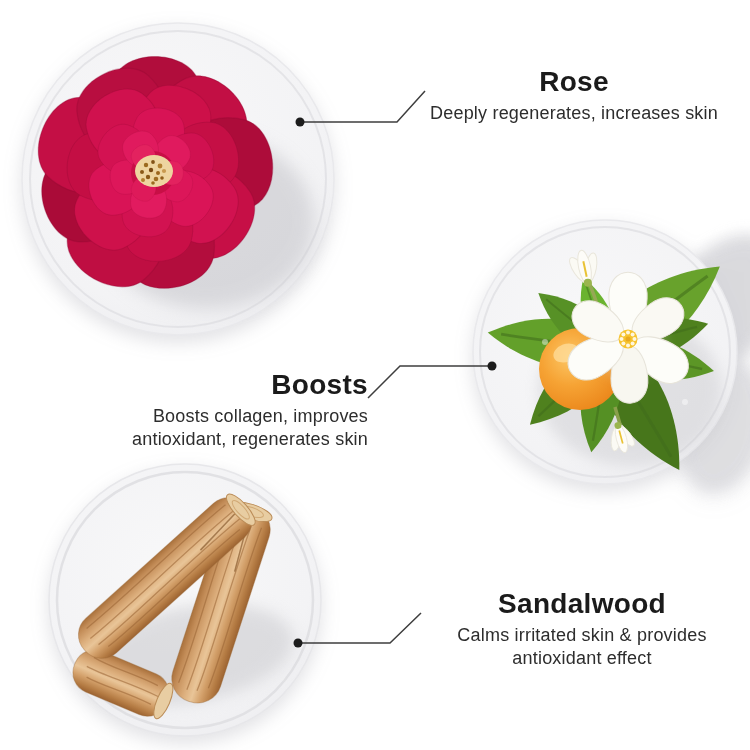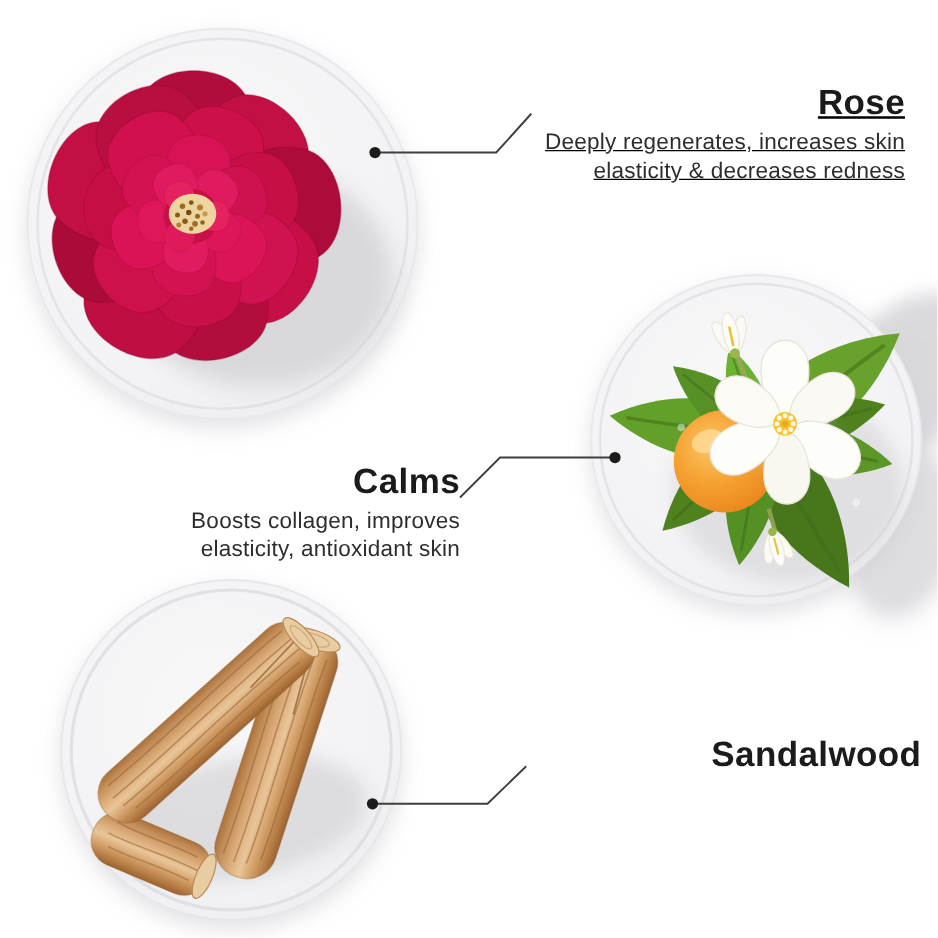--- a/index.html
+++ b/index.html
@@ -25,25 +25,25 @@
   .label{position:absolute;z-index:4;}
   .label h2{
     font-size:28px;line-height:32px;font-weight:700;
     color:var(--heading_text);letter-spacing:.3px;
   }
   .label p{
     margin-top:4px;font-size:18px;line-height:23px;
     color:var(--body_text);letter-spacing:.2px;
   }
   .label p span{display:block;white-space:nowrap;}
-  .label-rose{left:424px;top:66px;width:300px;text-align:right;text-decoration:underline;}
+  .label-rose{left:424px;top:66px;width:300px;text-align:center;}
   .label-neroli{left:106px;top:369px;width:262px;}
   .label-neroli h2{text-align:right;}
   .label-neroli p{text-align:right;}
-  .label-sandalwood{left:427px;top:588px;width:310px;text-align:right;}
+  .label-sandalwood{left:427px;top:588px;width:310px;text-align:center;}
 
   svg.connectors{
     position:absolute;left:0;top:0;z-index:5;pointer-events:none;
   }
   .connectors path{stroke:var(--connector_line);stroke-width:1.5;fill:none;}
   .connectors circle{fill:var(--connector_dot);}
 </style>
 </head>
 <body>
 
@@ -275,34 +275,37 @@
         <ellipse cx="0" cy="-102" rx="20" ry="7" fill="#e8cda2" stroke="#bb8c57"></ellipse>
         <ellipse cx="0" cy="-102" rx="12" ry="4" fill="none" stroke="#c79a63" opacity=".7"></ellipse>
       </g>
     </svg>
   </figure>
 
   <div class="label label-rose">
     <h2>Rose</h2>
     <p>
       <span>Deeply regenerates, increases skin</span>
-      <span>elasticity &amp; decreases redness</span>
     </p>
   </div>
 
   <div class="label label-neroli">
-    <h2>Calms</h2>
+    <h2>Boosts</h2>
     <p>
       <span>Boosts collagen, improves</span>
-      <span>elasticity, antioxidant skin</span>
+      <span>antioxidant, regenerates skin</span>
     </p>
   </div>
 
   <div class="label label-sandalwood">
     <h2>Sandalwood</h2>
+    <p>
+      <span>Calms irritated skin &amp; provides</span>
+      <span>antioxidant effect</span>
+    </p>
   </div>
 
   <svg class="connectors" width="750" height="750" viewBox="0 0 750 750">
     <g>
       <path d="M300 122 H397 L425 91"></path>
       <circle cx="300" cy="122" r="4.5"></circle>
     </g>
     <g>
       <path d="M492 366 H400 L368 398"></path>
       <circle cx="492" cy="366" r="4.5"></circle>

